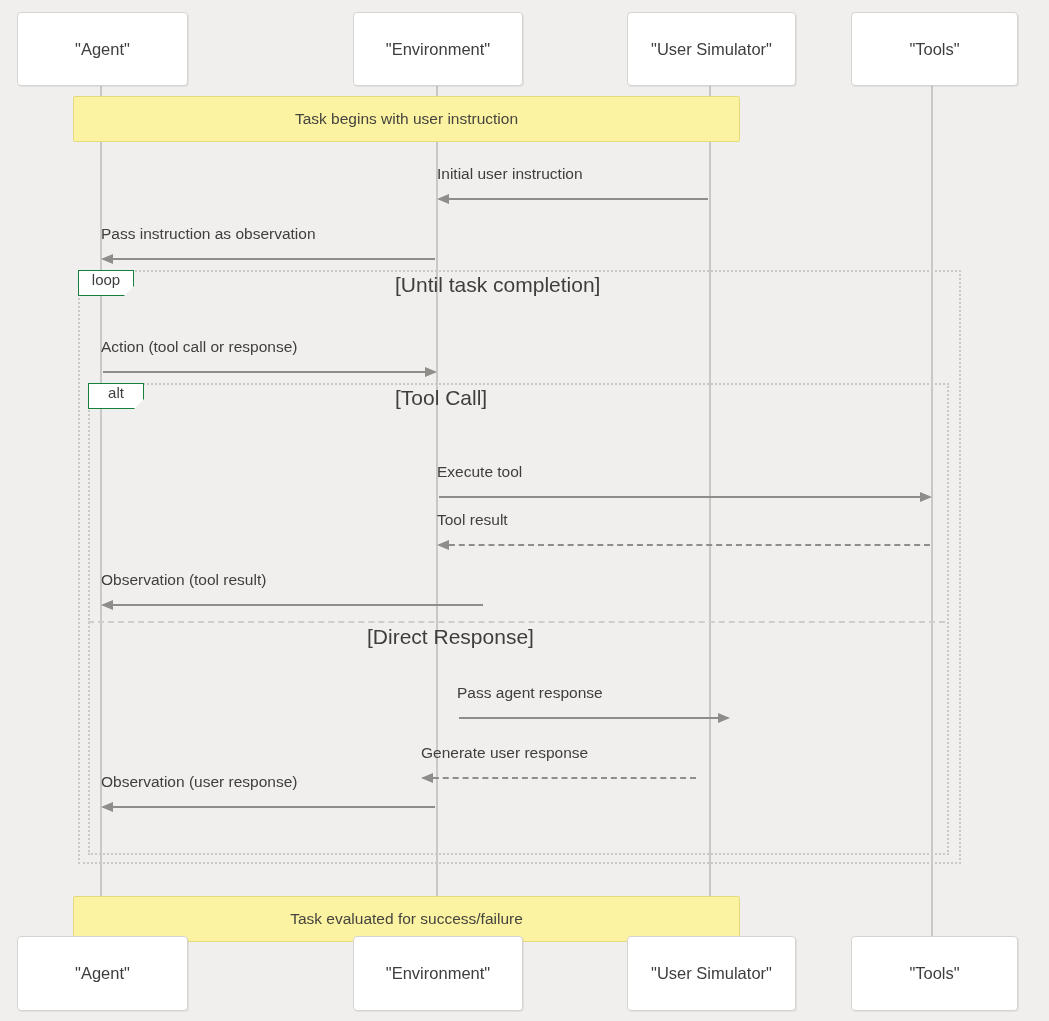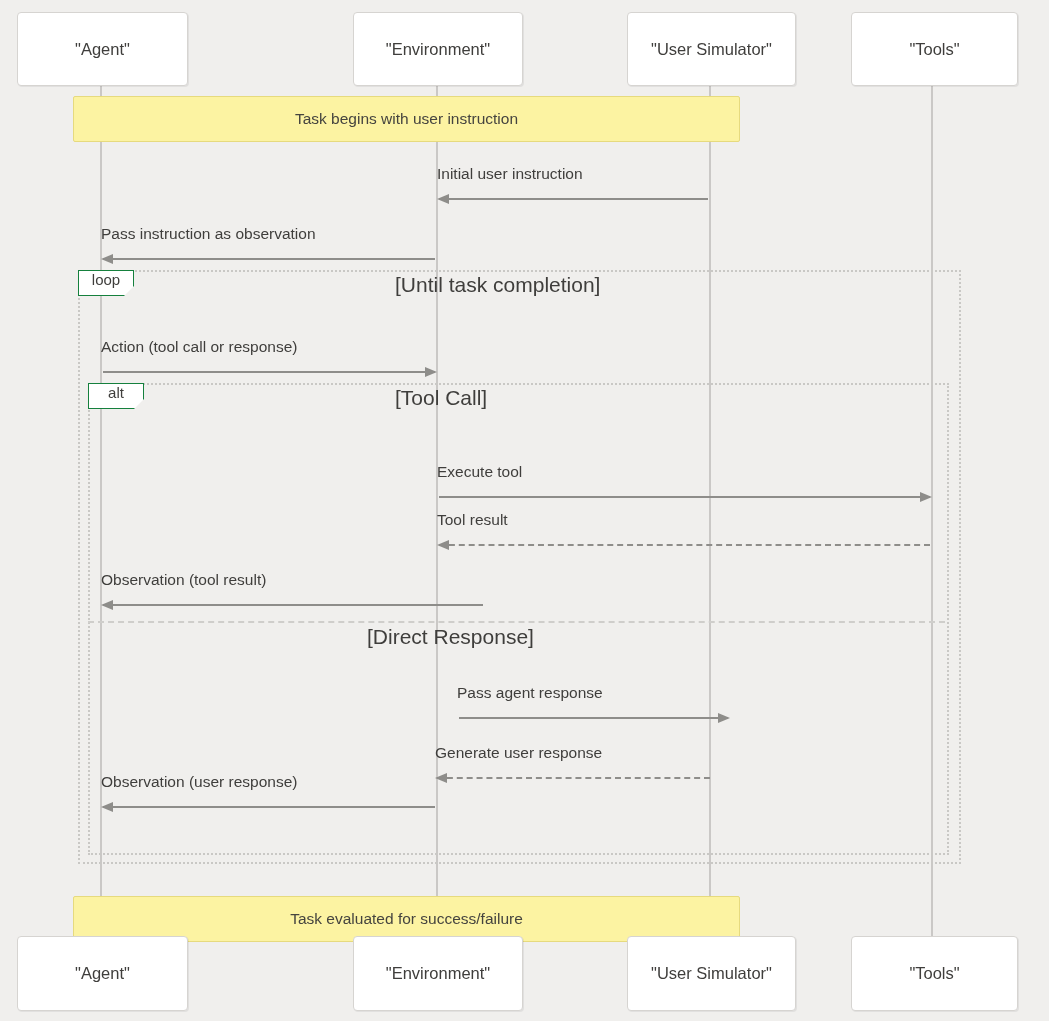--- a/index.html
+++ b/index.html
@@ -71,21 +71,21 @@
   .ah.left  { left:0;  border-right:12px solid #8e8d8a; }
   .ah.right { right:0; border-left:12px solid #8e8d8a; }
 
   .m1 { left:437px; width:273px; top:163px; }
   .m2 { left:101px; width:336px; top:223px; }
   .m3 { left:101px; width:336px; top:336px;text-decoration:underline; }
   .m4 { left:437px; width:495px; top:449px;margin-top:12px; }
   .m5 { left:437px; width:495px; top:509px; }
   .m6 { left:101px; width:336px; top:569px;padding-left:48px; }
   .m7 { left:437px; width:273px; top:682px;margin-left:20px; }
-  .m8 { left:435px; width:277px; top:742px; }
+  .m8 { left:421px; width:277px; top:742px; }
   .m9 { left:101px; width:336px; top:771px; }
 </style>
 </head>
 <body>
 
 <div id="canvas">
 
   <div class="lifeline ll-0"></div>
   <div class="lifeline ll-1"></div>
   <div class="lifeline ll-2"></div>

